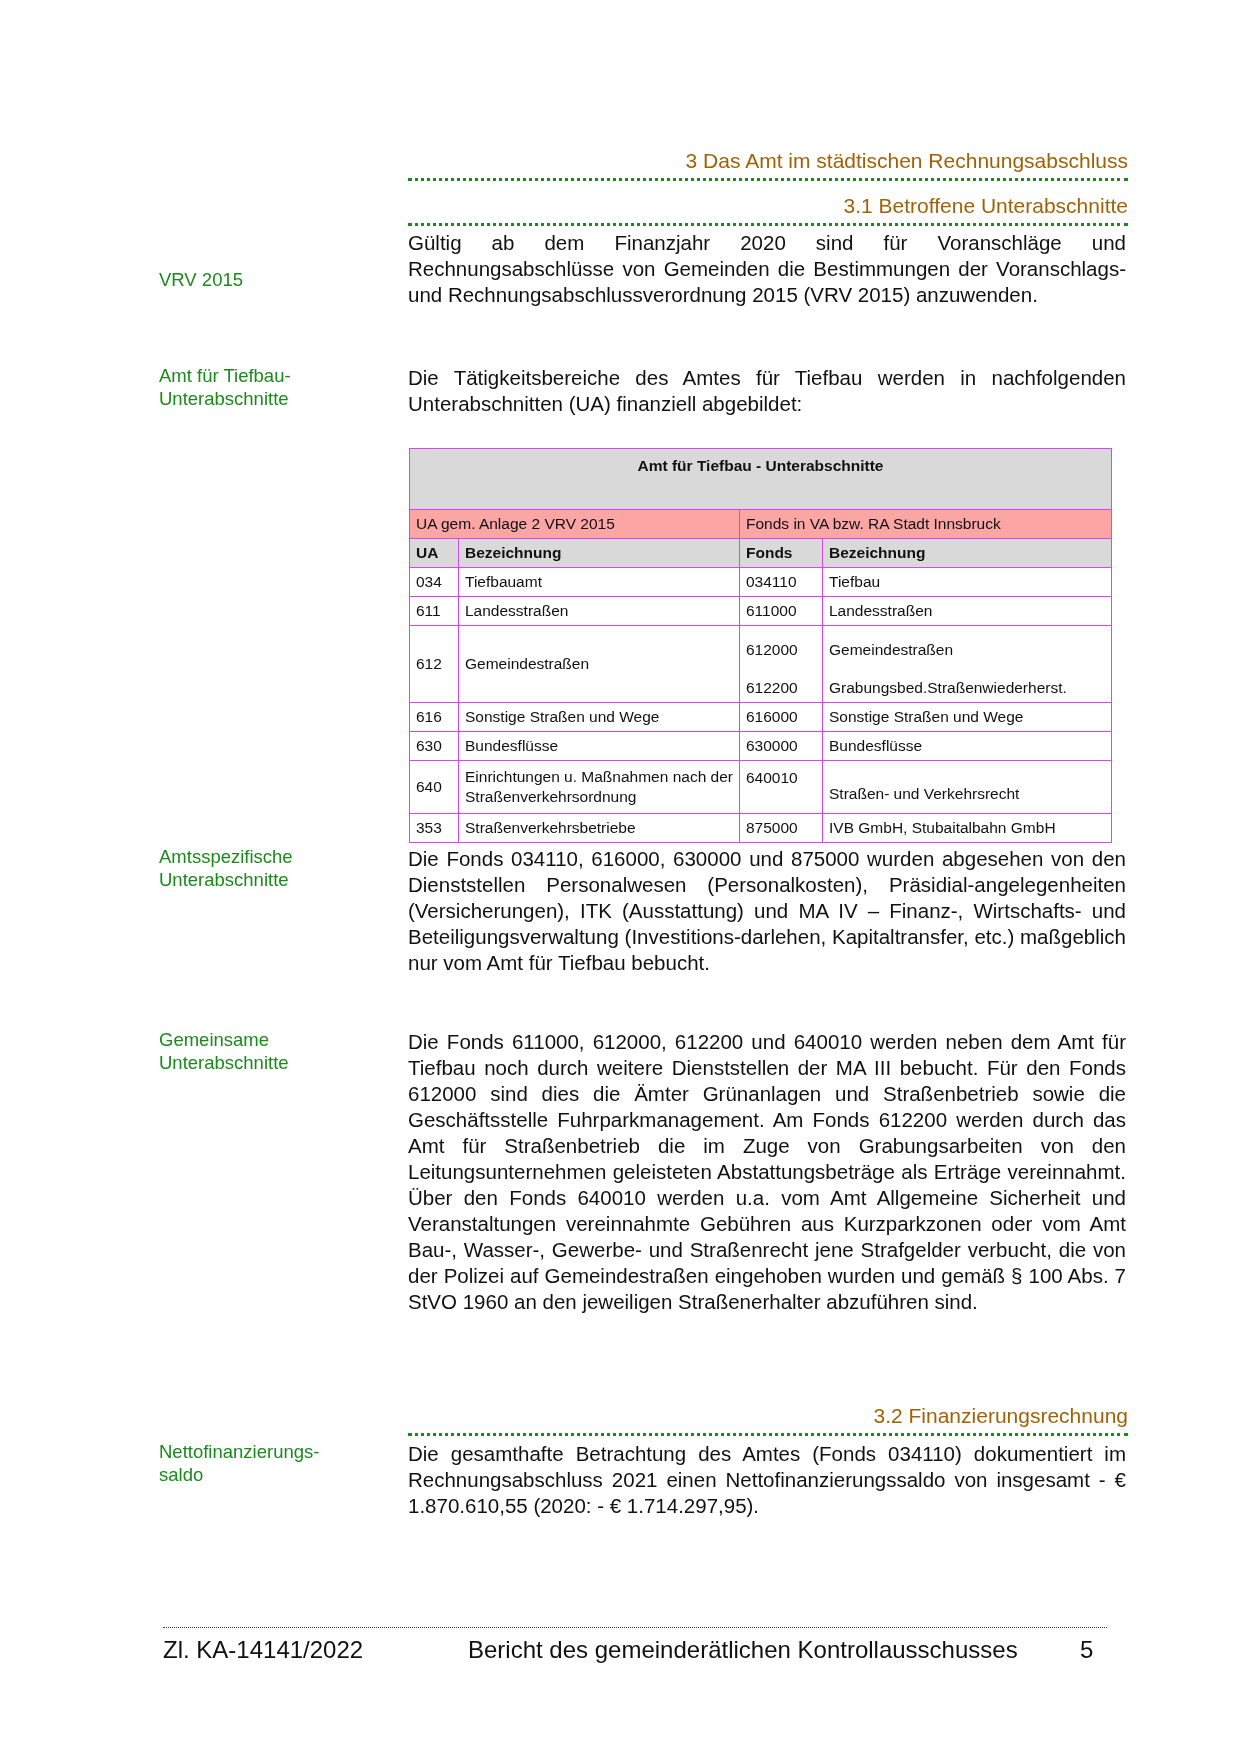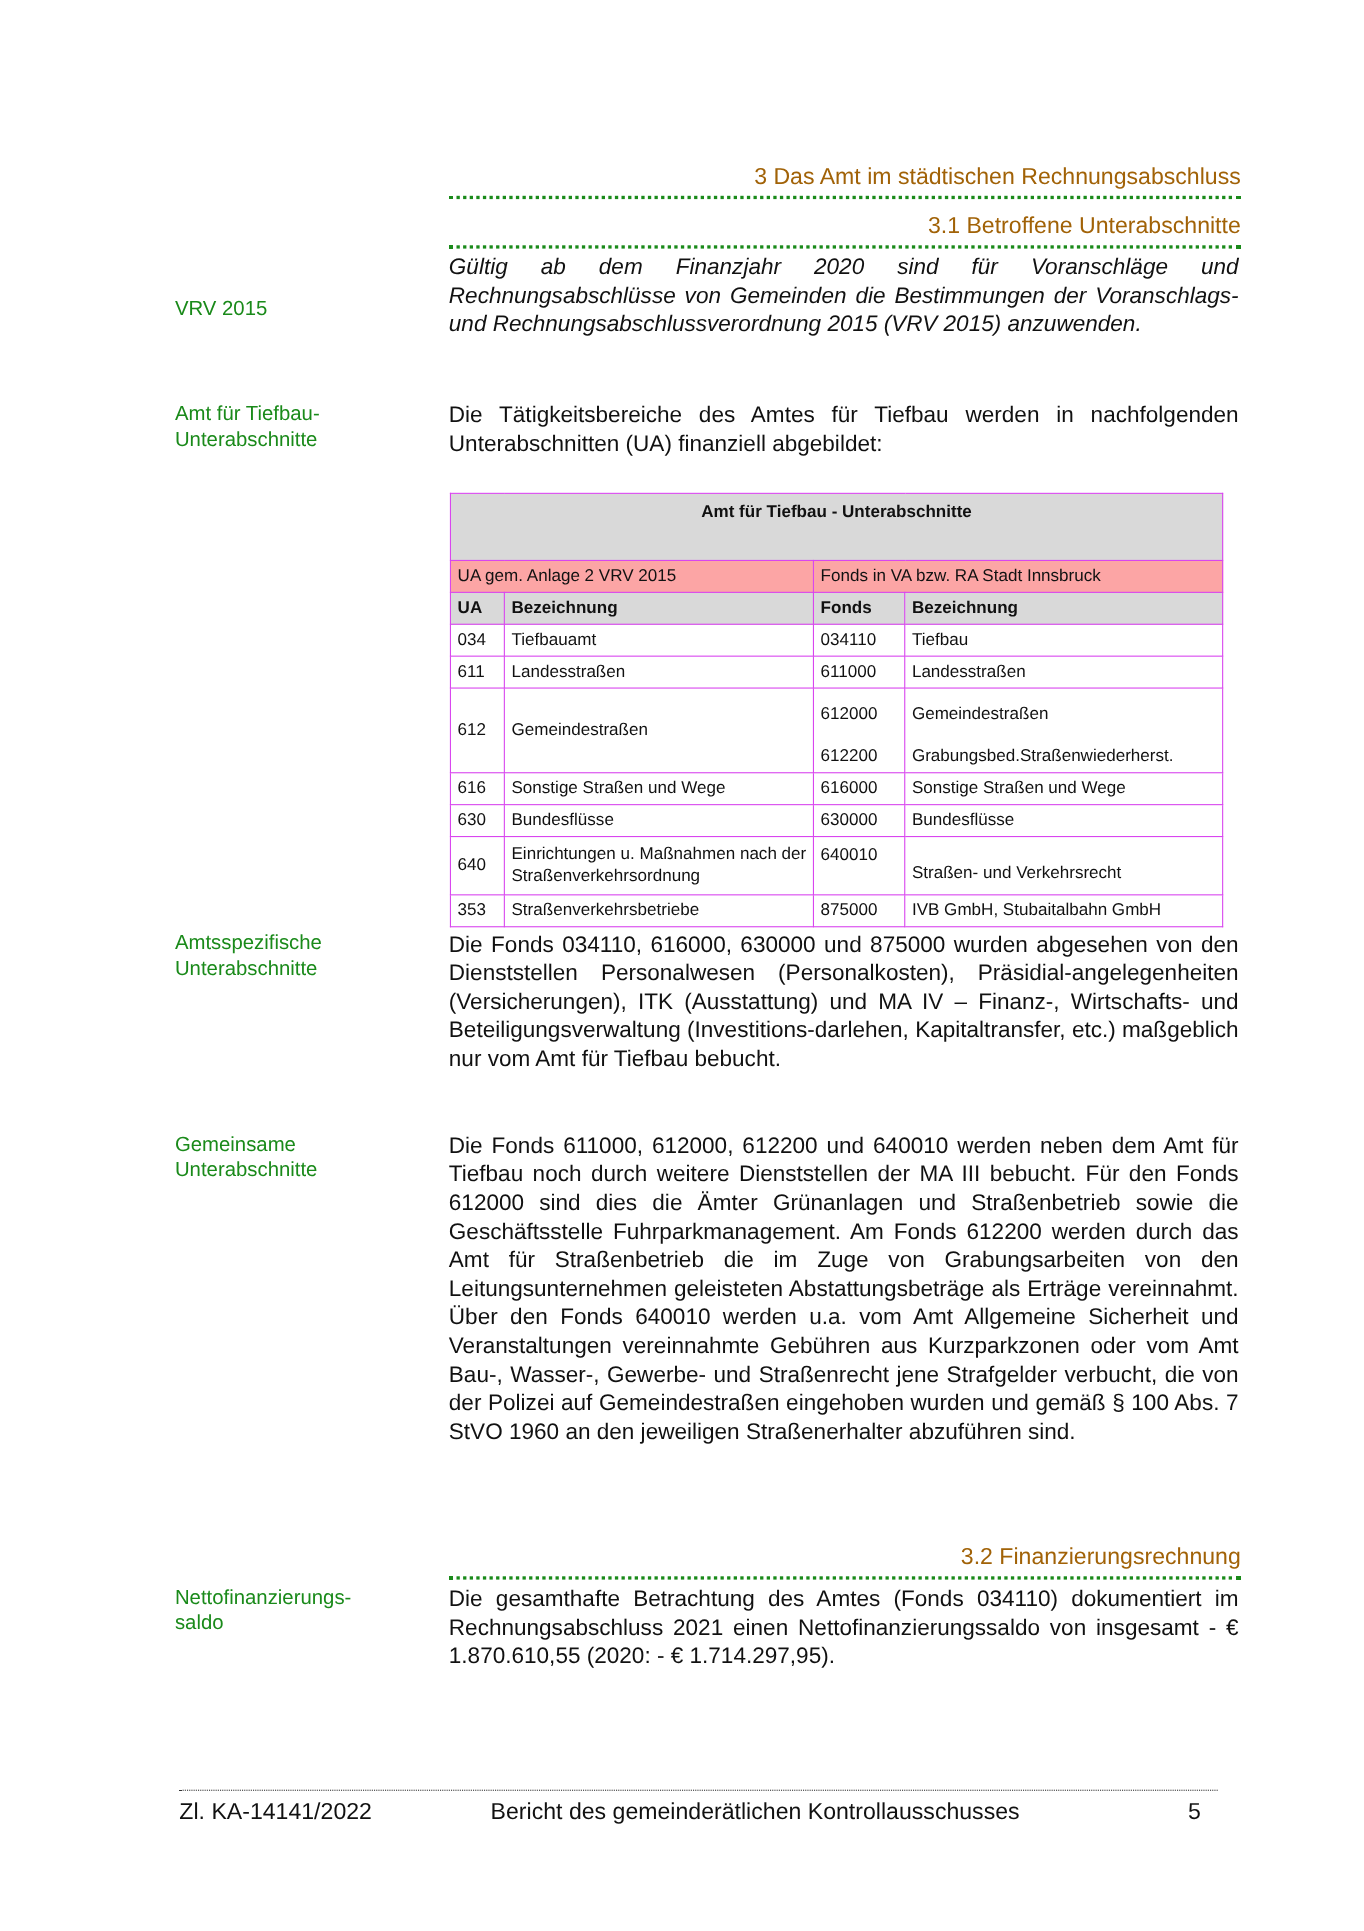--- a/index.html
+++ b/index.html
@@ -21,44 +21,44 @@
     table.ua .group-row th { background: #fca5a5; font-weight: normal; height: 28px; }
     table.ua .col-row th { background: #d9d9d9; font-weight: bold; height: 28px; }
     table.ua td { height: 28px; }
     table.ua td.split { padding: 0; }
     .subcell { display: block; padding: 0 6px; height: 28px; line-height: 28px; margin-top: 10px; }
     .c-ua { width: 36px; }
     .c-bez1 { width: 268px; }
     .c-fonds { width: 70px; }
 
     .footer-rule { position: absolute; left: 163px; top: 1627px; width: 944px; border-bottom: 1.5px dotted #333; }
-    .footer { position: absolute; top: 1636px; font-size: 21px; color: #111; }
+    .footer { position: absolute; top: 1636px; font-size: 24px; color: #111; }
     .f-left { left: 163px; }
-    .f-center { left: 446px; }
+    .f-center { left: 468px; }
     .f-right { left: 1080px; }
   </style>
 </head>
 <body>
 
 <div class="page">
 
   <div class="heading h1">
     <span>3  Das Amt im städtischen Rechnungsabschluss</span>
     <span class="rule"></span>
   </div>
 
   <div class="heading h2">
     <span>3.1  Betroffene Unterabschnitte</span>
     <span class="rule"></span>
   </div>
 
   <div class="margin-label" style="top:236px;margin-top:32px;">
     <span>VRV 2015</span>
   </div>
-  <div class="para" style="top:230px;font-style:italic;">Gültig ab dem Finanzjahr 2020 sind für Voranschläge und Rechnungsabschlüsse von Gemeinden die Bestimmungen der Voranschlags- und Rechnungsabschlussverordnung 2015 (VRV 2015) anzuwenden.</div>
+  <div class="para" style="top:230px;">Gültig ab dem Finanzjahr 2020 sind für Voranschläge und Rechnungsabschlüsse von Gemeinden die Bestimmungen der Voranschlags- und Rechnungsabschlussverordnung 2015 (VRV 2015) anzuwenden.</div>
 
   <div class="margin-label" style="top:364px;">
     <div>Amt für Tiefbau-</div>
     <div>Unterabschnitte</div>
   </div>
   <div class="para" style="top:365px;">Die Tätigkeitsbereiche des Amtes für Tiefbau werden in nachfolgenden Unterabschnitten (UA) finanziell abgebildet:</div>
 
   <table class="ua">
     <tbody>
         <tr class="caption-row">

